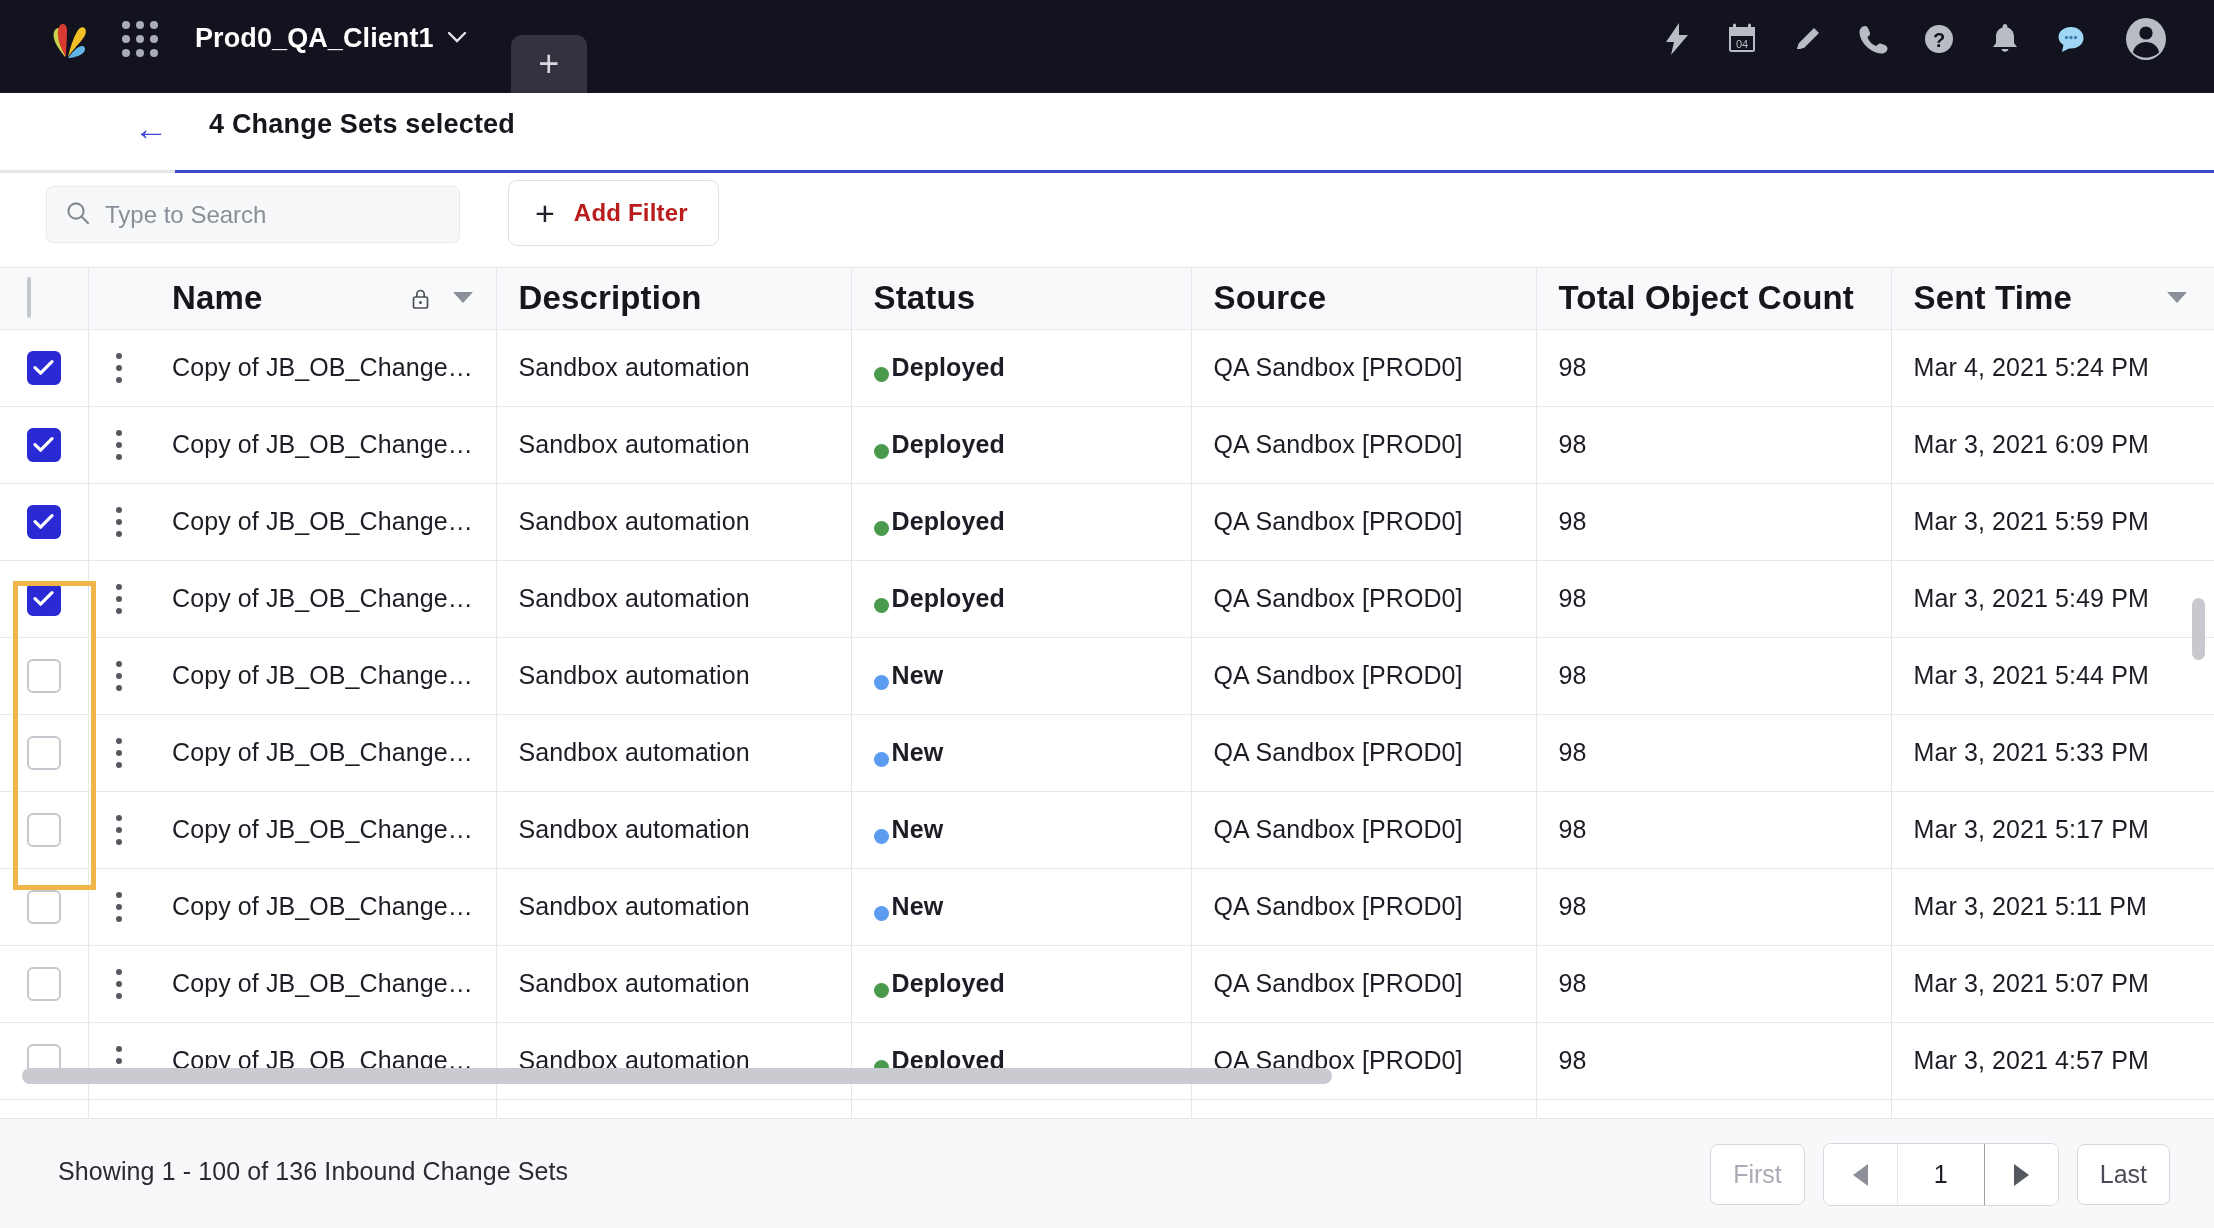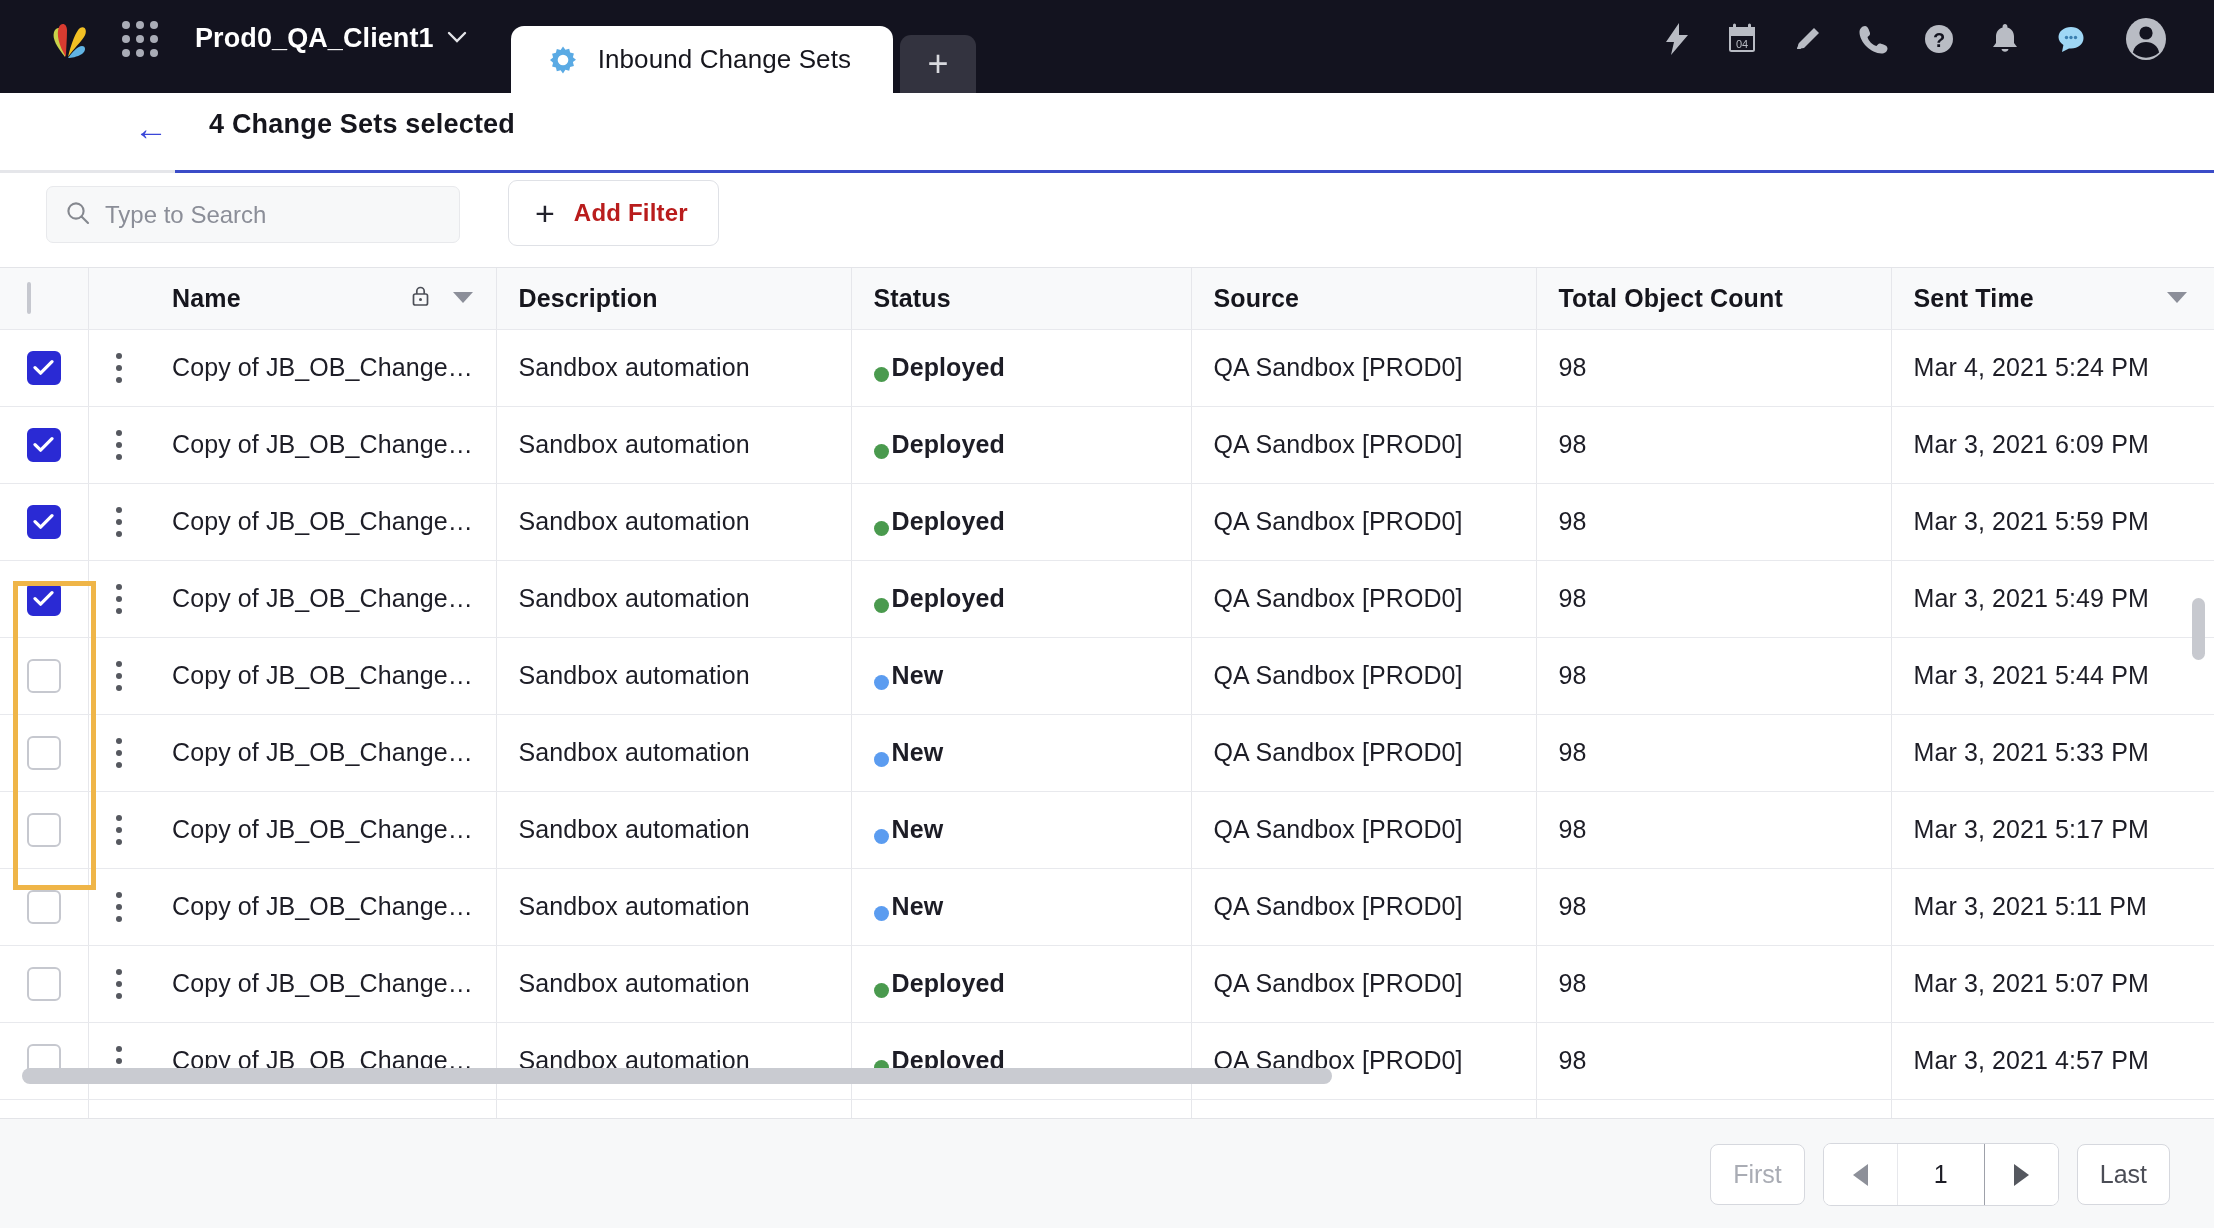--- a/index.html
+++ b/index.html
@@ -118,21 +118,21 @@
     background: #ffffff; border-top: 1px solid #e3e4e8;
     overflow: hidden;
   }
   table.grid { border-collapse: collapse; width: 2214px; table-layout: fixed; }
   table.grid th, table.grid td {
     border-right: 1px solid #e6e7eb; border-bottom: 1px solid #e8e9ed;
     text-align: left; padding: 0 0 0 22px; vertical-align: middle;
   }
   table.grid thead th {
     background: #f8f9fa; height: 61px;
-    font-size: 25px; color: #16161d; font-weight: bold; letter-spacing: .15px;
+    font-size: 33px; color: #16161d; font-weight: bold; letter-spacing: .15px;
   }
   table.grid tbody td {
     height: 77px; font-size: 25px; color: #1d1d26; letter-spacing: .1px;
     background: #ffffff;
   }
   tr.sel td { background: #f5f6f8; }
 
   
   .c-chk  { width: 88px; padding-left: 0 !important; }
   .c-kebab{ width: 62px; padding-left: 0 !important; border-right: none !important; }
@@ -245,29 +245,20 @@
       <span>Prod0_QA_Client1</span>
       <span class="org-caret">
         <svg width="20" height="13" viewBox="0 0 20 13">
             <path d="M2 2 L10 10 L18 2" stroke="#e3e4e8" stroke-width="2.4" fill="none" stroke-linecap="round"></path>
           </svg>
       </span>
     </span>
   </div>
 
   <div class="tabs">
-    <div class="tab-active">
-      <span class="tb-icon">
-        <svg width="32" height="32" viewBox="0 0 32 32">
-          <path fill="#5aaae4" d="M16 2.6l2.4 3.1 3.8-1 .9 3.8 3.8 1-1 3.8 3.1 2.4-3.1 2.4 1 3.8-3.8 1-.9 3.8-3.8-1L16 29.4l-2.4-3.1-3.8 1-.9-3.8-3.8-1 1-3.8L3 16l3.1-2.4-1-3.8 3.8-1 .9-3.8 3.8 1z"></path>
-          <circle cx="16" cy="16" r="5.3" fill="#ffffff"></circle>
-        </svg>
-      </span>
-      <span class="tab-label">Inbound Change Sets</span>
-    </div>
     <div class="tab-new">+</div>
   </div>
 
   <div class="tb-right">
     <span class="tb-icon">
       <svg width="28" height="34" viewBox="0 0 28 34">
           <path d="M16 1 L3 20 h8 l-3 13 L25 13 h-9 z" fill="#b9bcc4"></path>
         </svg>
     </span>
     <span class="tb-icon">
@@ -666,20 +657,21 @@
         </tr>
       </tbody>
   </table>
 
   <div class="chk-highlight"></div>
   <div class="vscroll"></div>
   <div class="hscroll"></div>
 </div>
 
 <div class="footer">
+  <span class="showing">Showing 1 - 100 of 136 Inbound Change Sets</span>
   <div class="pager">
     <div class="pg-btn disabled">First</div>
     <div class="pg-group">
       <div class="pg-arrow left">
         <span class="tri tri-l"></span>
       </div>
       <div class="pg-num">1</div>
       <div class="pg-arrow right">
         <span class="tri tri-r"></span>
       </div>

